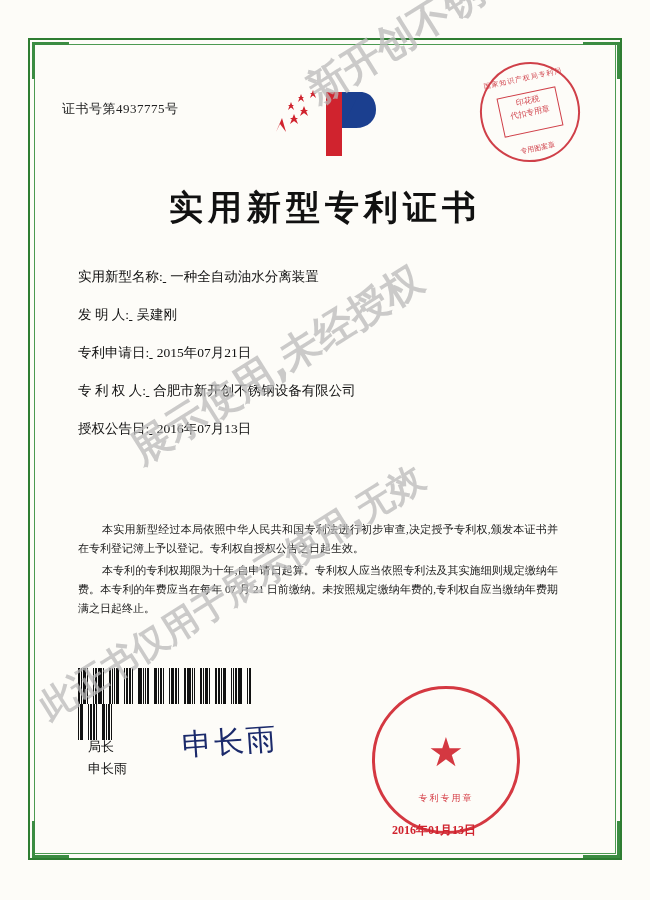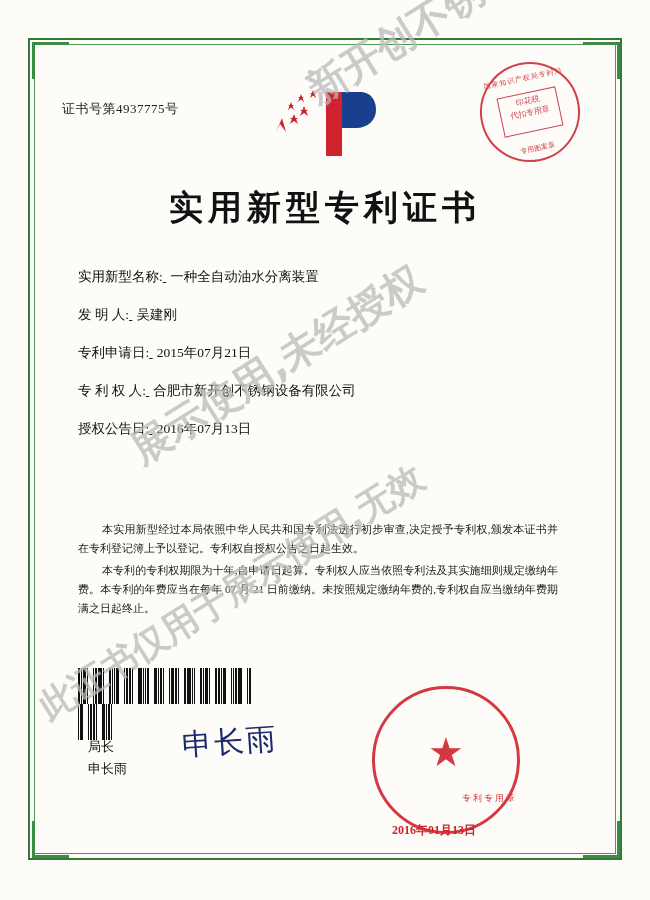--- a/index.html
+++ b/index.html
@@ -226,21 +226,21 @@
     top: 12px;
     text-align: center;
     font-size: 10px;
     letter-spacing: 3px;
     font-weight: bold;
   }
   .seal-main .arc-bottom {
     position: absolute;
     left: 0; right: 0;
     bottom: 26px;
-    text-align: right;
+    text-align: center;
     font-size: 9px;
     letter-spacing: 2px;
   }
   .seal-main .star {
     position: absolute;
     left: 50%;
     top: 42px;
     margin-left: -22px;
     width: 44px;
     height: 44px;

